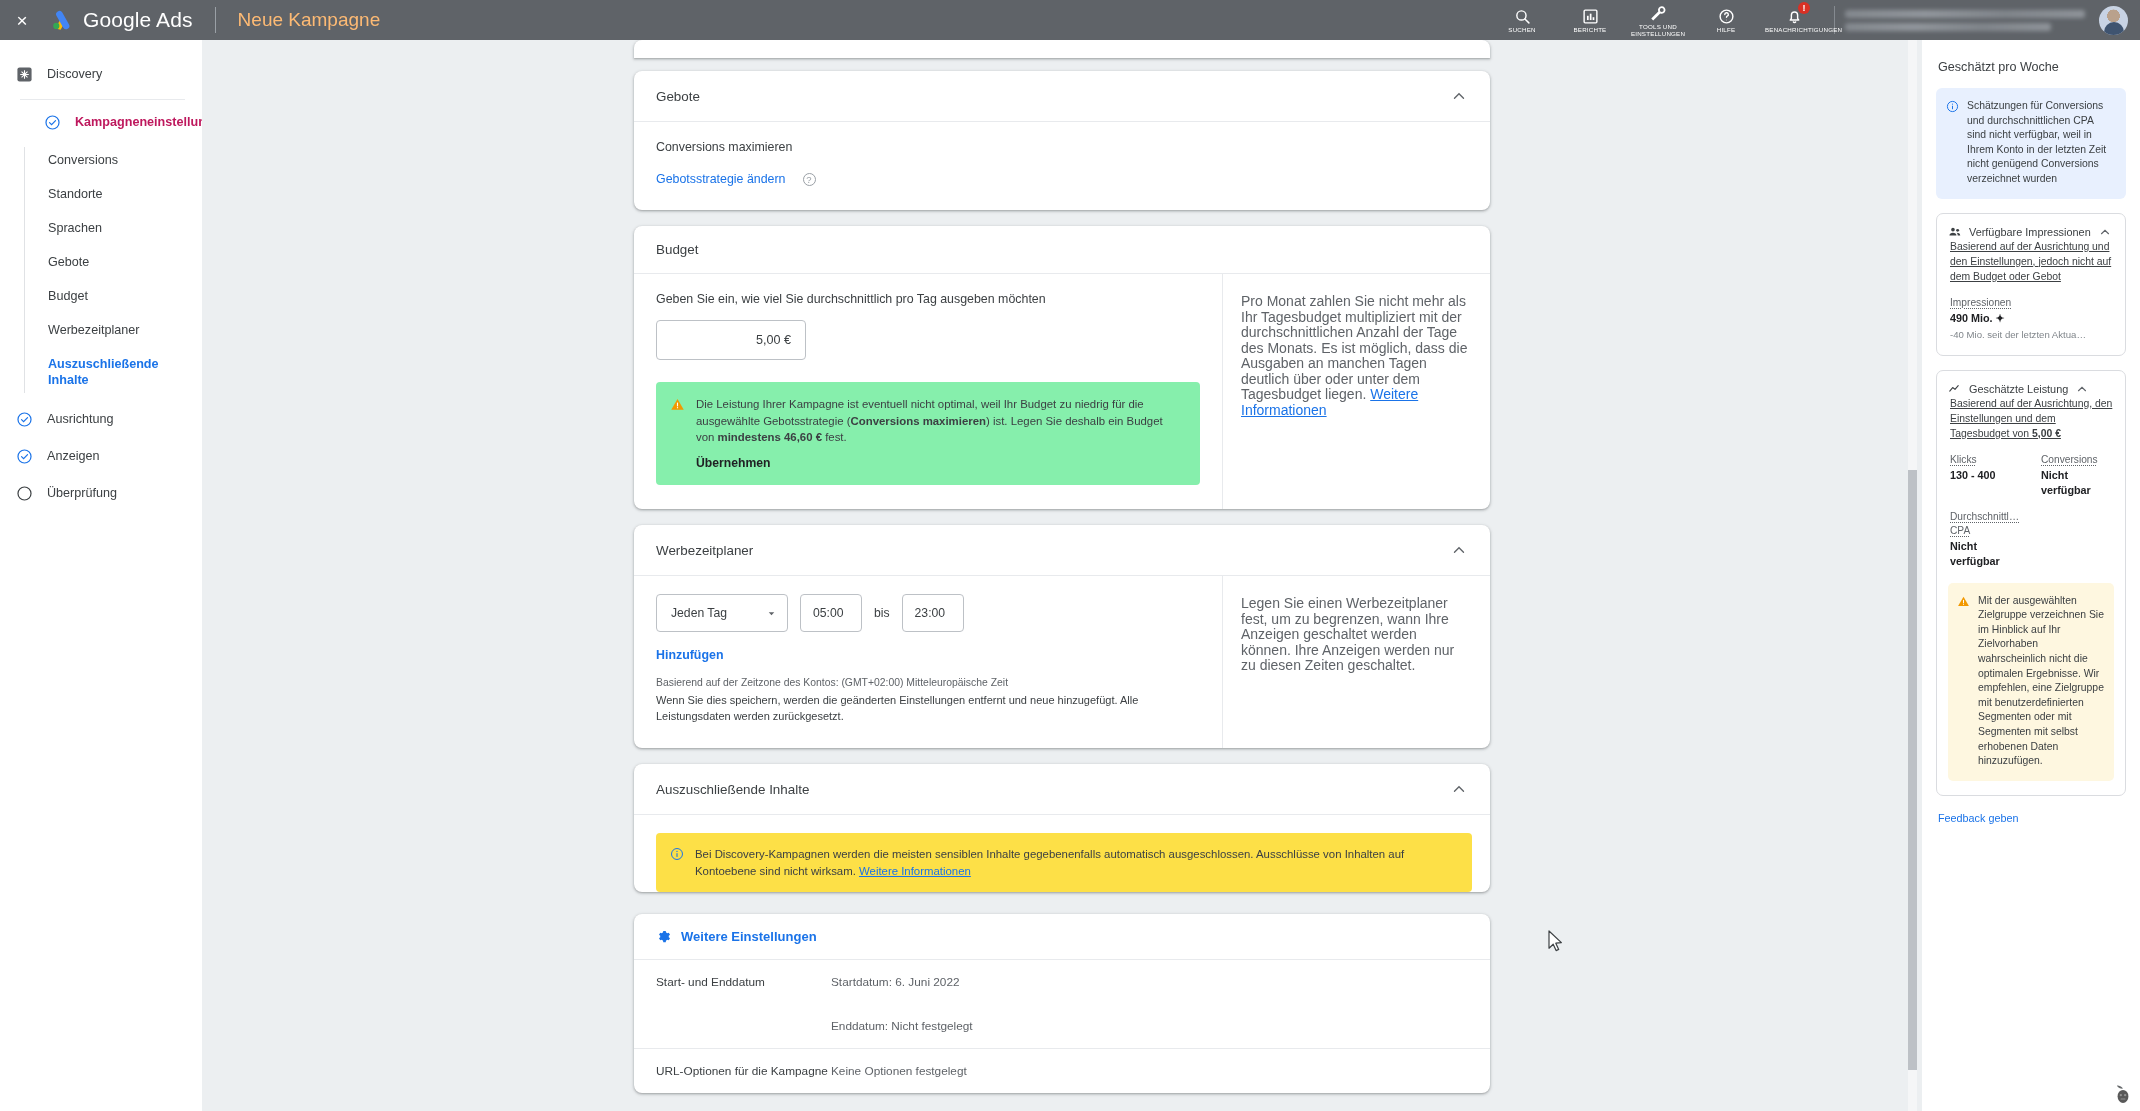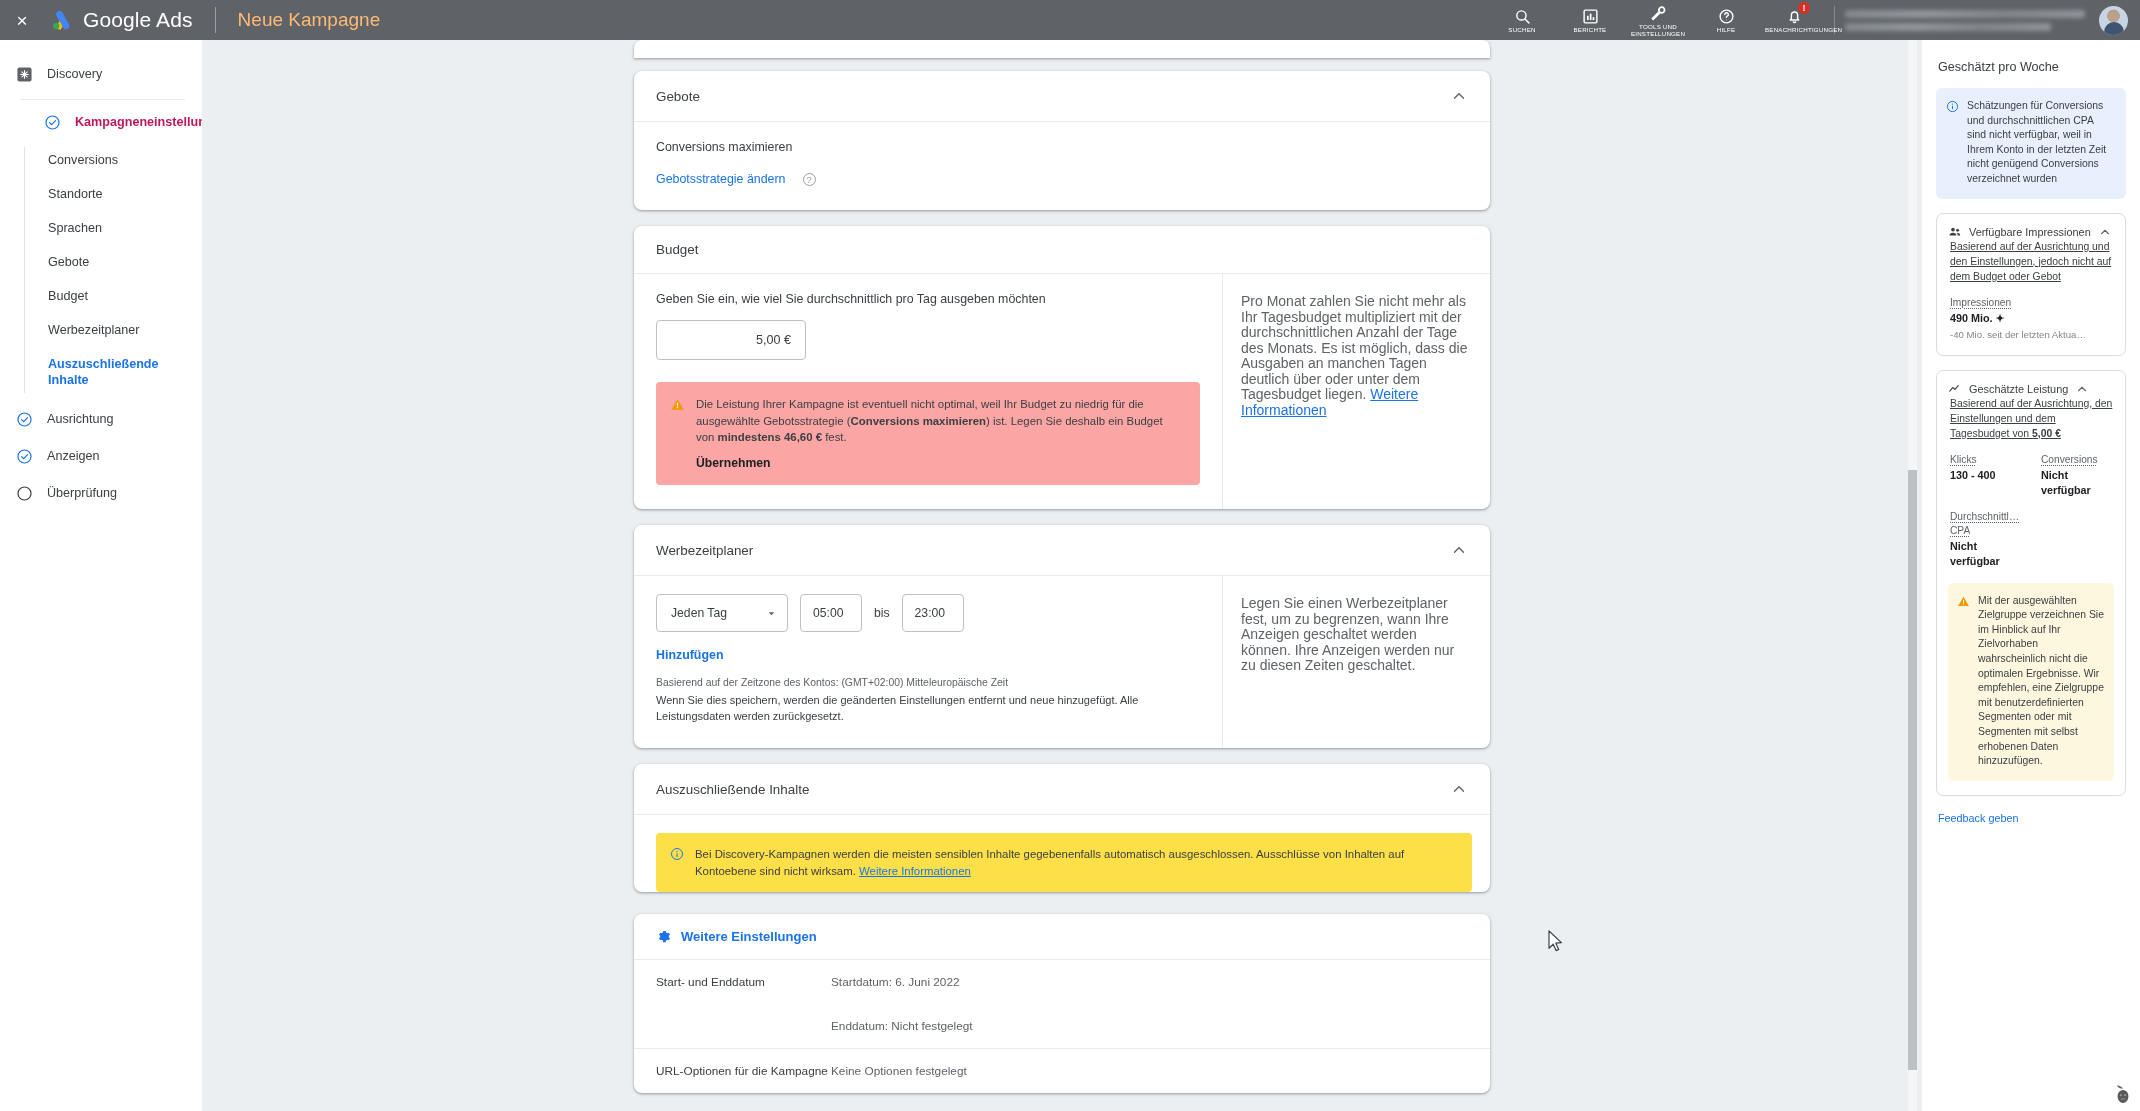--- a/index.html
+++ b/index.html
@@ -122,21 +122,21 @@
   }
 
   
   .budget-label { font-size: 12.4px; color: #3c4043; margin-bottom: 14px; }
   .budget-input {
     width: 150px; height: 40px; border: 1px solid #bdc1c6; border-radius: 4px;
     display: flex; align-items: center; justify-content: flex-end;
     padding-right: 14px; font-size: 12.6px; color: #3c4043; cursor: text; background: #fff;
   }
   .warn-box {
-    margin-top: 22px; background: #fca5a5; border-radius: 4px;
+    margin-top: 22px; background: #86efac; border-radius: 4px;
     padding: 14px 16px 14px 14px; display: flex; gap: 11px;
     font-size: 11.4px; line-height: 16.5px; color: #3c4043; max-width: 570px;
   }
   .warn-box b { font-weight: bold; }
   .warn-ico { flex: none; margin-top: 1px; }
   .apply-link { display: block; margin-top: 9px; color: #202124; font-weight: bold; font-size: 12.2px; cursor: pointer; }
 
   
   .sched-row { display: flex; align-items: center; gap: 12px; }
   .select-box {

